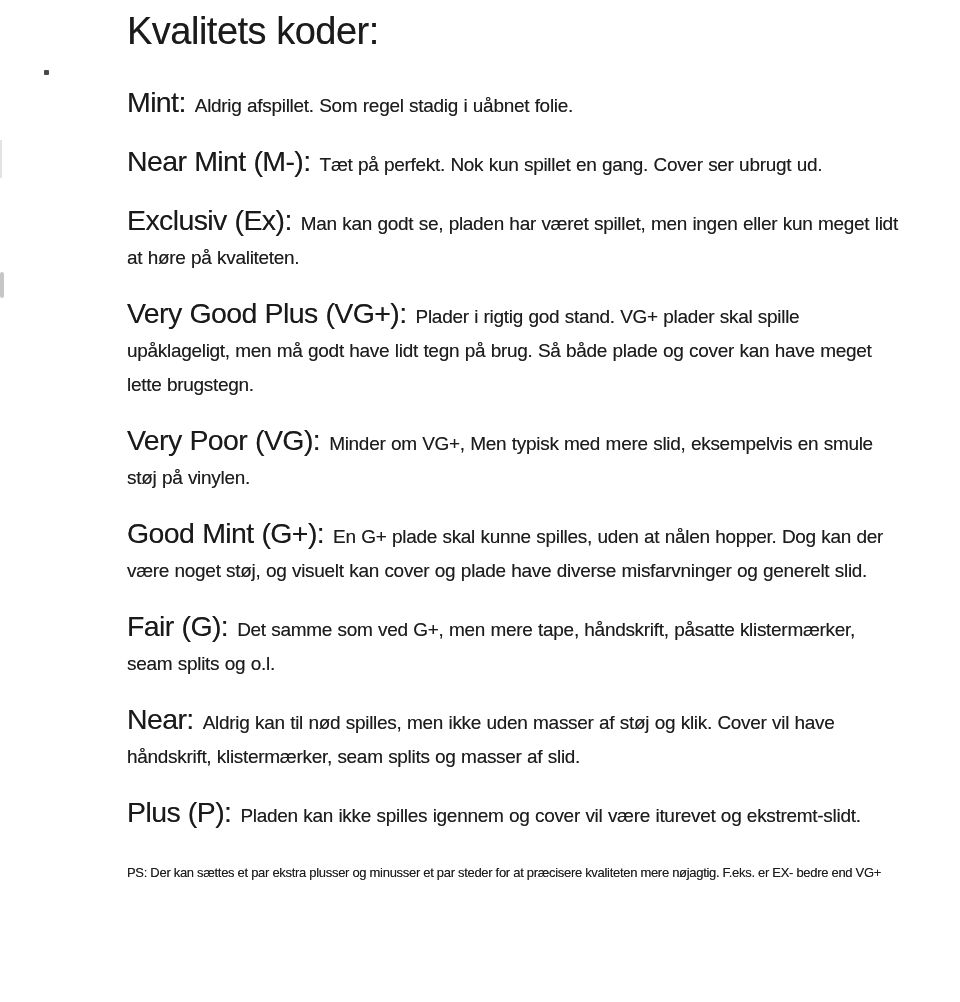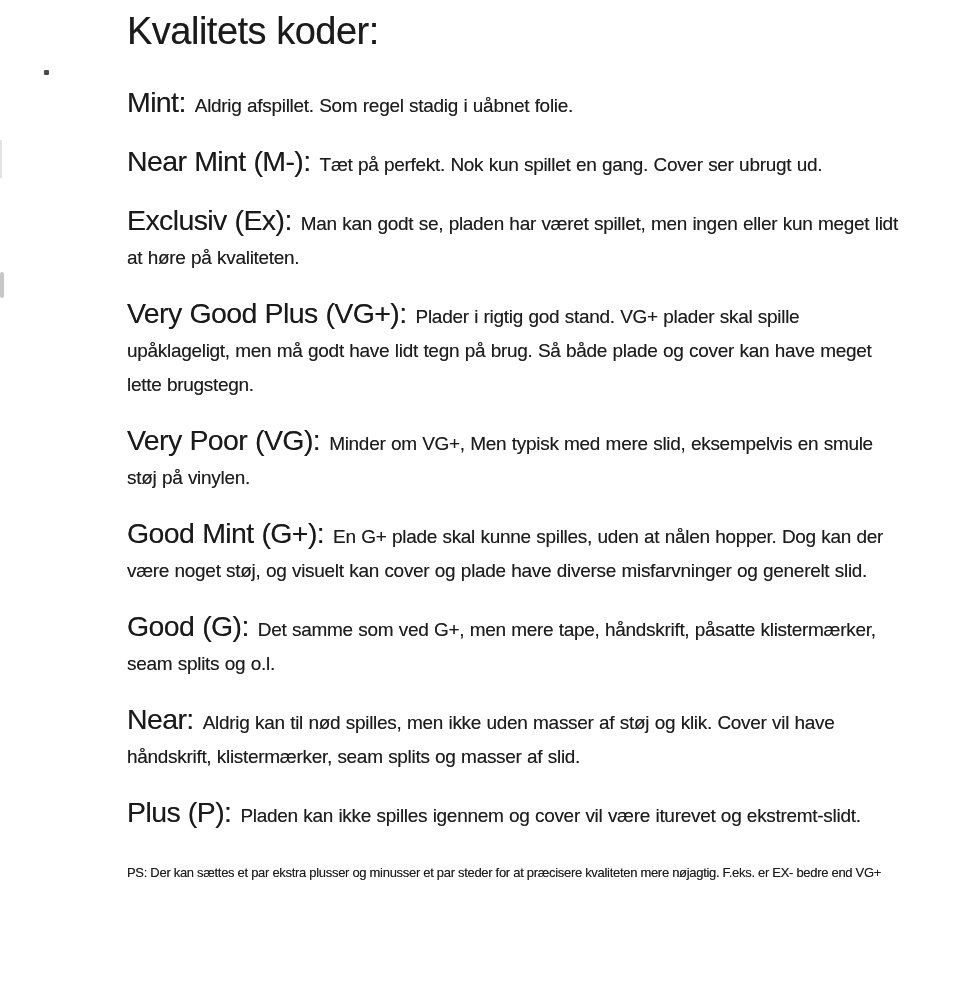--- a/index.html
+++ b/index.html
@@ -80,21 +80,21 @@
     <p class="entry"><span class="term">Near Mint (M-):</span><span class="desc">Tæt på perfekt. Nok kun spillet en gang. Cover ser ubrugt ud.</span></p>
 
     <p class="entry"><span class="term">Exclusiv (Ex):</span><span class="desc">Man kan godt se, pladen har været spillet, men ingen eller kun meget lidt at høre på kvaliteten.</span></p>
 
     <p class="entry"><span class="term">Very Good Plus (VG+):</span><span class="desc">Plader i rigtig god stand. VG+ plader skal spille upåklageligt, men må godt have lidt tegn på brug. Så både plade og cover kan have meget lette brugstegn.</span></p>
 
     <p class="entry"><span class="term">Very Poor (VG):</span><span class="desc">Minder om VG+, Men typisk med mere slid, eksempelvis en smule støj på vinylen.</span></p>
 
     <p class="entry"><span class="term">Good Mint (G+):</span><span class="desc">En G+ plade skal kunne spilles, uden at nålen hopper. Dog kan der være noget støj, og visuelt kan cover og plade have diverse misfarvninger og generelt slid.</span></p>
 
-    <p class="entry"><span class="term">Good (G):</span><span class="desc">Det samme som ved G+, men mere tape, håndskrift, påsatte klistermærker, seam splits og o.l.</span></p>
+    <p class="entry"><span class="term">Fair (G):</span><span class="desc">Det samme som ved G+, men mere tape, håndskrift, påsatte klistermærker, seam splits og o.l.</span></p>
 
     <p class="entry"><span class="term">Near:</span><span class="desc">Aldrig kan til nød spilles, men ikke uden masser af støj og klik. Cover vil have håndskrift, klistermærker, seam splits og masser af slid.</span></p>
 
     <p class="entry"><span class="term">Plus (P):</span><span class="desc">Pladen kan ikke spilles igennem og cover vil være iturevet og ekstremt-slidt.</span></p>
   </div>
 
   <p class="postscript">PS: Der kan sættes et par ekstra plusser og minusser et par steder for at præcisere kvaliteten mere nøjagtig. F.eks. er EX- bedre end VG+</p>
 
   <span class="artifact artifact-dot"></span>
   <span class="artifact artifact-edge-curl"></span>

